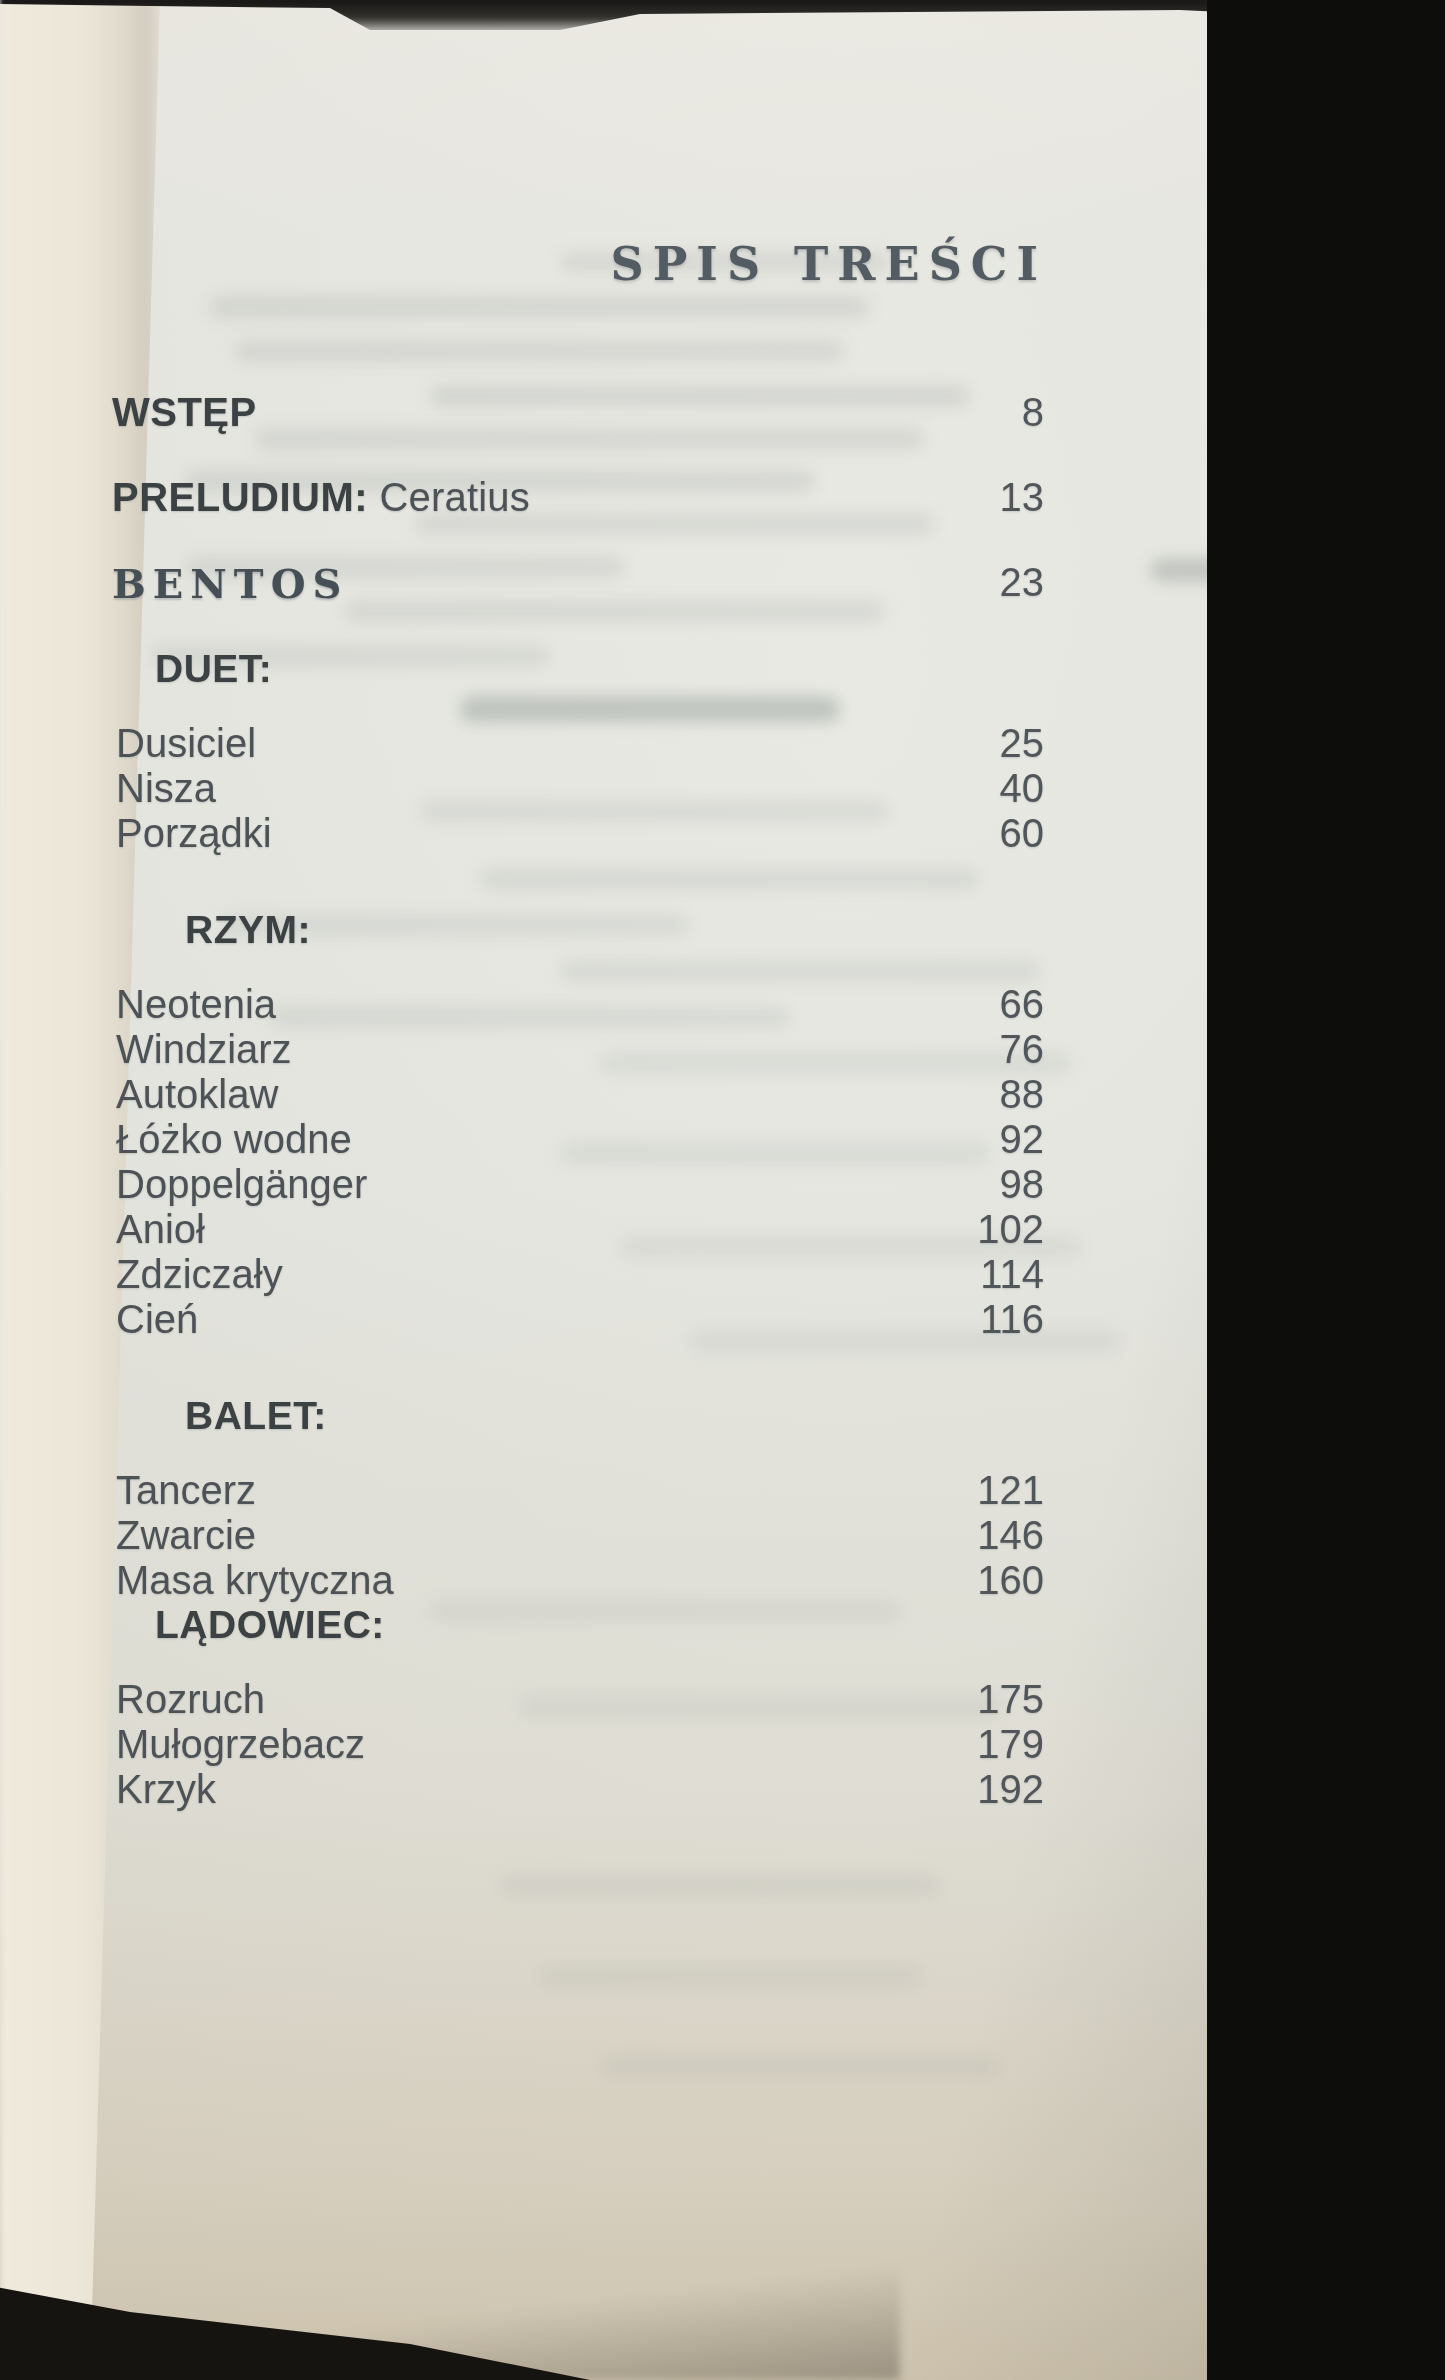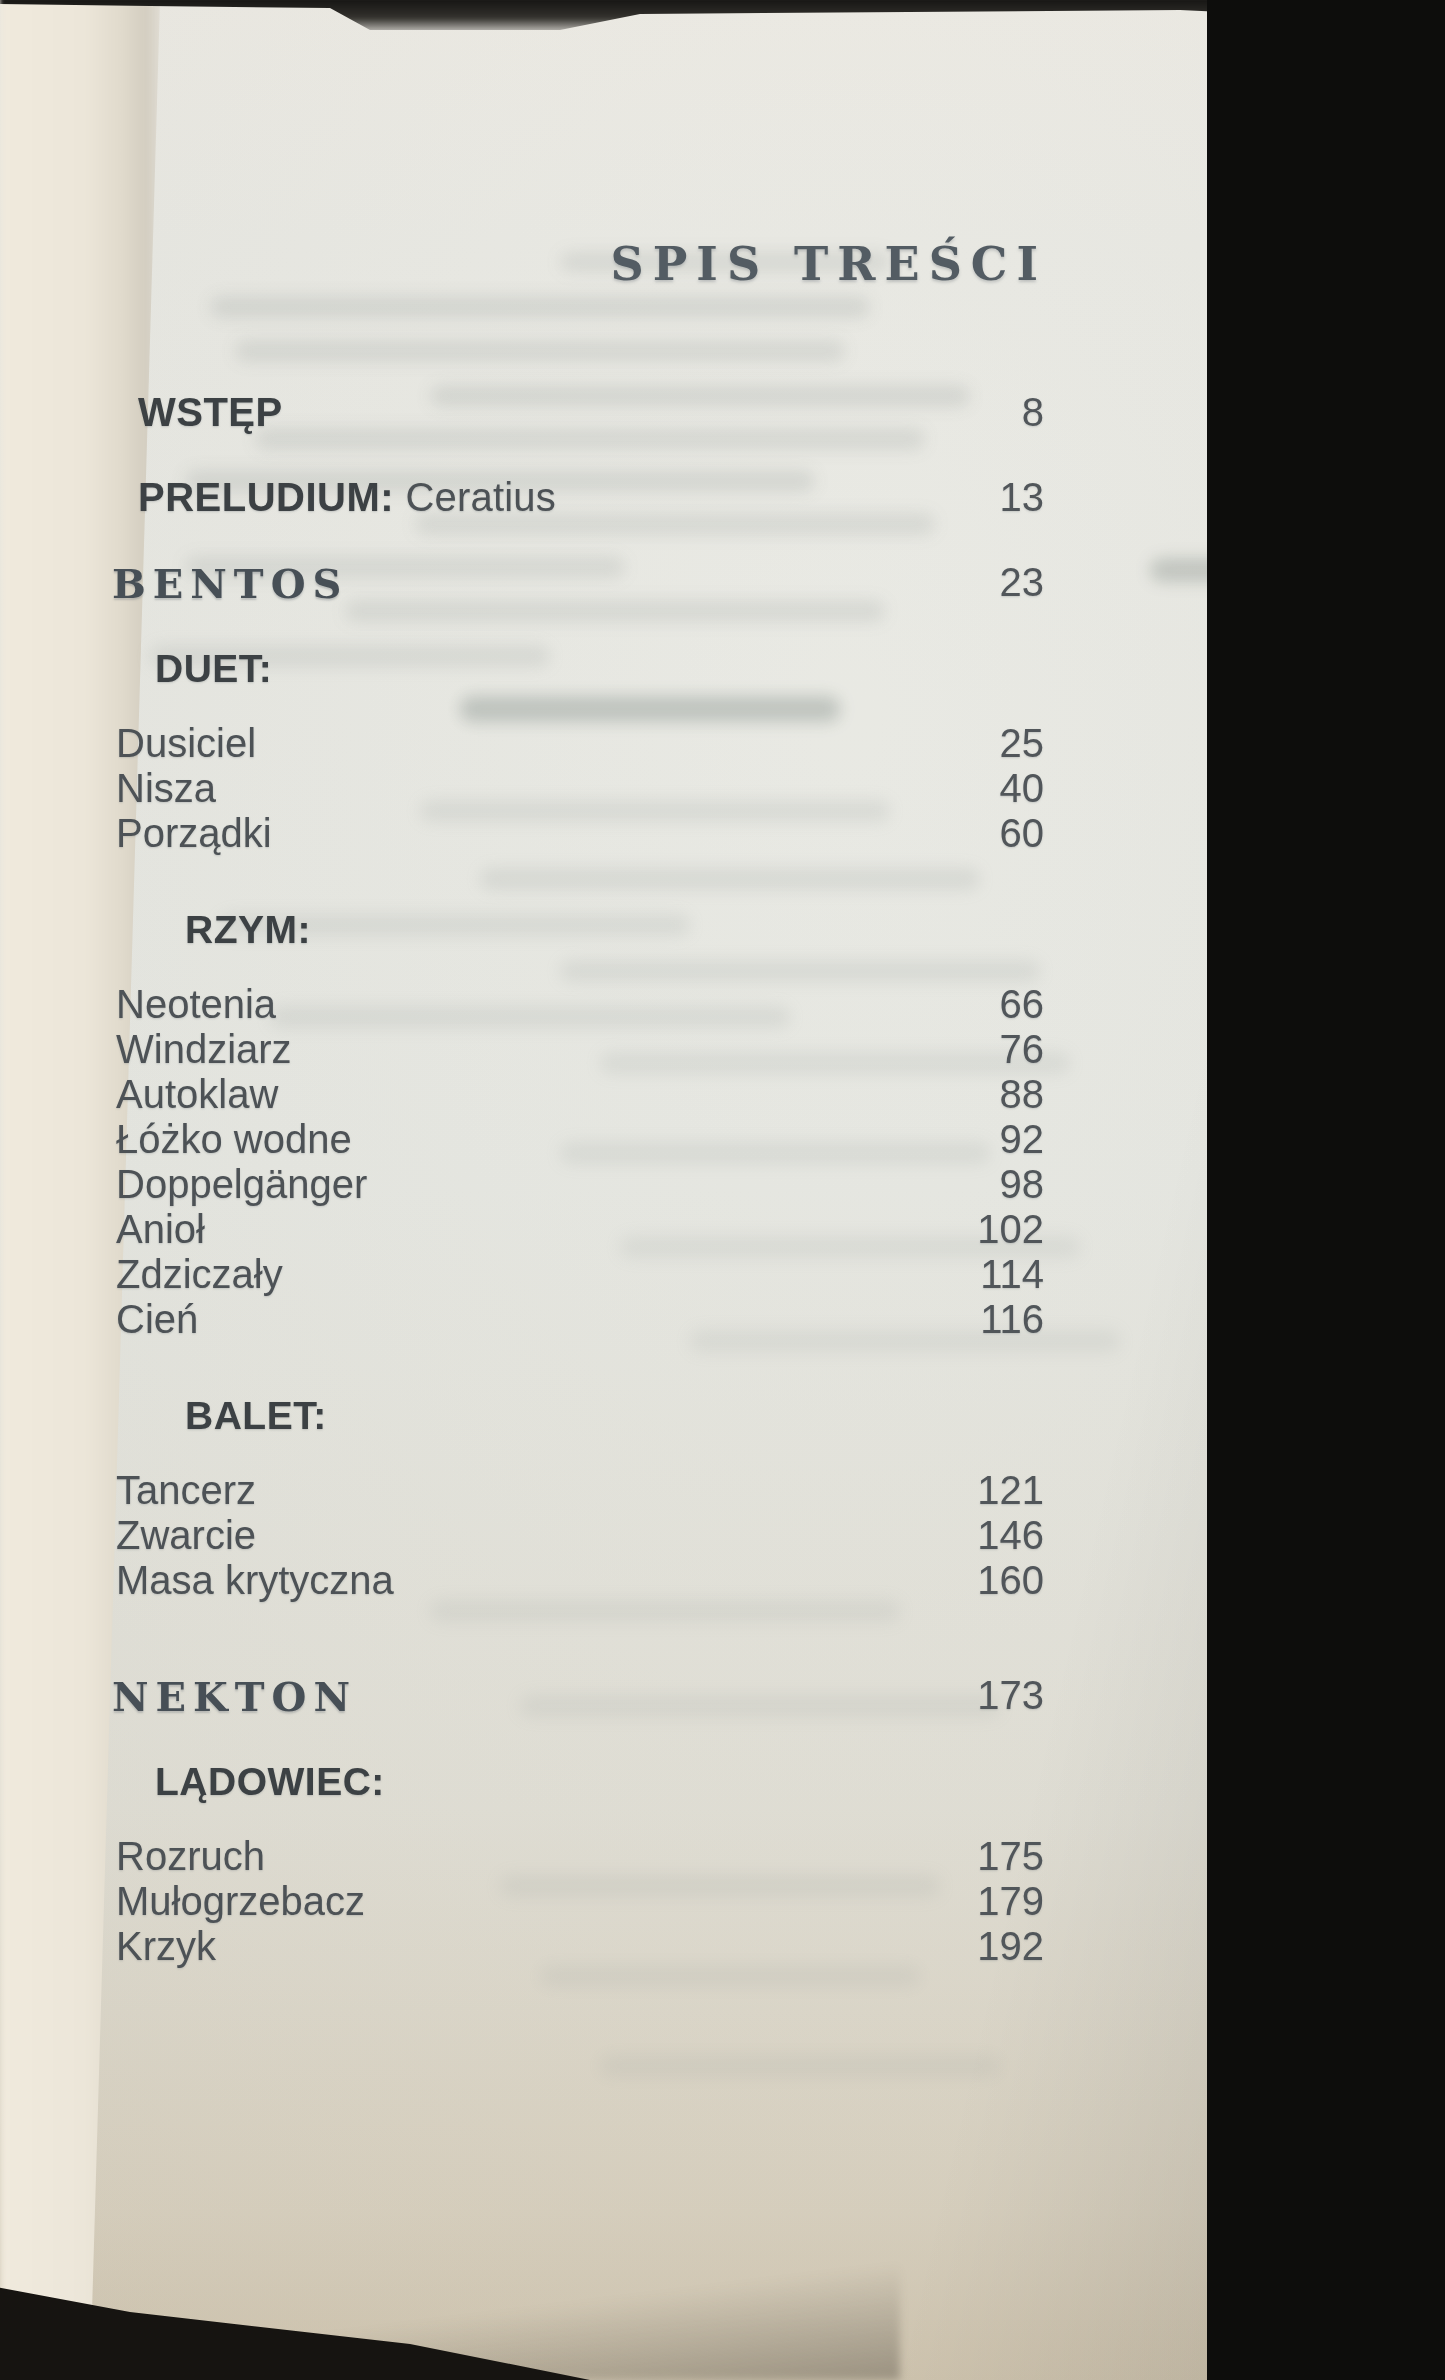--- a/index.html
+++ b/index.html
@@ -52,21 +52,21 @@
     text-shadow:0 2px 3px rgba(110,115,120,0.35);
   }
   .row{position:relative;}
   .row .pnum{
     position:absolute;right:163px;top:0;
     font:400 40px "Liberation Sans",sans-serif;color:#51565a;letter-spacing:0;
     text-shadow:0 1px 2px rgba(120,125,128,0.3);
   }
   .row.heading{padding-left:112px;margin-bottom:40px;line-height:48px;
     font:700 40px "Liberation Sans",sans-serif;color:#3c4144;letter-spacing:0.5px;
-    text-shadow:0 1px 2px rgba(110,115,118,0.3);margin-left:26px;}
+    text-shadow:0 1px 2px rgba(110,115,118,0.3);}
   .row.part{padding-left:112px;margin-bottom:40px;line-height:48px;
     font:700 40px "DejaVu Serif",serif;color:#474f56;letter-spacing:7px;
     text-shadow:0 2px 2px rgba(110,115,120,0.35);}
   .row.section{padding-left:155px;margin-bottom:30px;line-height:48px;
     font:700 39px "Liberation Sans",sans-serif;color:#3c4144;letter-spacing:0.5px;
     text-shadow:0 1px 2px rgba(110,115,118,0.3);}
   .row.chapter{padding-left:116px;line-height:53px;
     font:400 40px "Liberation Sans",sans-serif;color:#4d5256;
     text-shadow:0 1px 2px rgba(120,125,128,0.3);}
   .row .suffix{font-weight:400;color:#4d5256;letter-spacing:0.2px;text-align:right;}
@@ -124,21 +124,20 @@
         <div class="row chapter"><span class="label">Autoklaw</span><span class="pnum">88</span></div>
         <div class="row chapter"><span class="label">Łóżko wodne</span><span class="pnum">92</span></div>
         <div class="row chapter"><span class="label">Doppelgänger</span><span class="pnum">98</span></div>
         <div class="row chapter"><span class="label">Anioł</span><span class="pnum">102</span></div>
         <div class="row chapter"><span class="label">Zdziczały</span><span class="pnum">114</span></div>
         <div class="row chapter"><span class="label">Cień</span><span class="pnum">116</span></div>
         <div class="row section gap-md"><span class="label">BALET:</span></div>
         <div class="row chapter"><span class="label">Tancerz</span><span class="pnum">121</span></div>
         <div class="row chapter"><span class="label">Zwarcie</span><span class="pnum">146</span></div>
         <div class="row chapter"><span class="label">Masa krytyczna</span><span class="pnum">160</span></div>
-        <div class="row part gap-lg"><span class="label">NEKTON</span><span class="pnum">173</span></div>
         <div class="row section"><span class="label">LĄDOWIEC:</span></div>
         <div class="row chapter"><span class="label">Rozruch</span><span class="pnum">175</span></div>
         <div class="row chapter"><span class="label">Mułogrzebacz</span><span class="pnum">179</span></div>
         <div class="row chapter"><span class="label">Krzyk</span><span class="pnum">192</span></div>
       </div>
   </div>
 
   <div class="bottom-edge-soft"></div>
   <div class="bottom-edge"></div>
   <div class="top-edge"></div>

